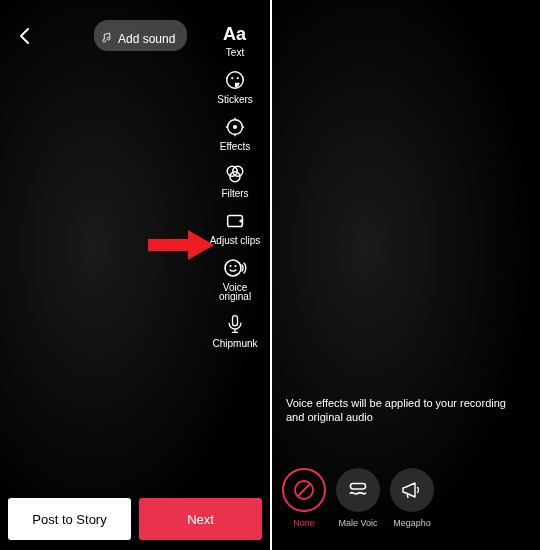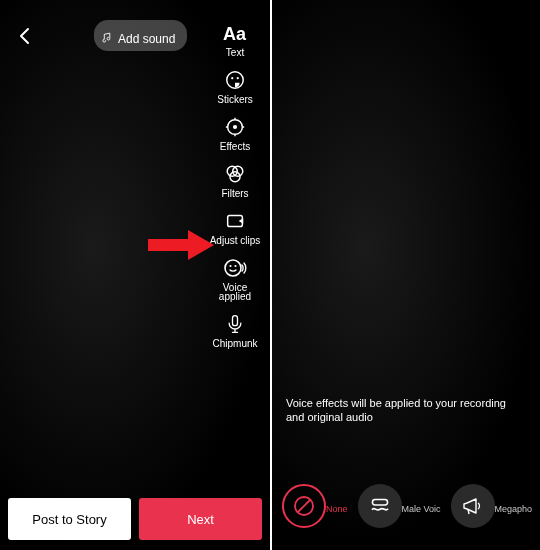--- a/index.html
+++ b/index.html
@@ -64,21 +64,21 @@
   .ve-info {
     position: absolute; left: 14px; right: 14px; top: 396px;
     color: #fff; font-size: 11px; line-height: 14px;
   }
   .ve-list {
     position: absolute; left: 10px; right: 0; bottom: 22px;
     display: flex; gap: 10px; align-items: flex-start;
     overflow: hidden;
   }
   .ve-item {
-    display: flex; flex-direction: row; align-items: center; flex-shrink: 0;
+    display: flex; flex-direction: column; align-items: center; flex-shrink: 0;
   }
   .ve-circle {
     width: 44px; height: 44px; border-radius: 50%;
     background: #2b2b2b;
     display: flex; align-items: center; justify-content: center;
   }
   .ve-item.sel .ve-circle {
     border: 2px solid #e8324e;
     background: transparent;
   }
@@ -161,21 +161,21 @@
           <svg width="24" height="24" viewBox="0 0 24 24">
             <circle cx="10" cy="12" r="8" stroke="#fff" stroke-width="1.6" fill="none"></circle>
             <circle cx="7.5" cy="10" r="1.1" fill="#fff"></circle>
             <circle cx="12.5" cy="10" r="1.1" fill="#fff"></circle>
             <path d="M7 14c1 1.4 5 1.4 6 0" stroke="#fff" stroke-width="1.3" fill="none" stroke-linecap="round"></path>
             <path d="M19 9c1.5 1.5 1.5 4.5 0 6" stroke="#fff" stroke-width="1.4" fill="none" stroke-linecap="round"></path>
             <path d="M21 7c2.4 2.4 2.4 7.6 0 10" stroke="#fff" stroke-width="1.4" fill="none" stroke-linecap="round"></path>
           </svg>
         </div>
       <div class="lbl">Voice
-applied</div>
+original</div>
     </div>
     <div class="tool">
       <div class="ic">
           <svg width="20" height="22" viewBox="0 0 24 24">
             <rect x="9" y="2" width="6" height="12" rx="3" stroke="#fff" stroke-width="1.6" fill="none"></rect>
             <path d="M5 11a7 7 0 0 0 14 0M12 18v4M9 22h6" stroke="#fff" stroke-width="1.6" fill="none" stroke-linecap="round"></path>
           </svg>
         </div>
       <div class="lbl">Chipmunk</div>
     </div>

